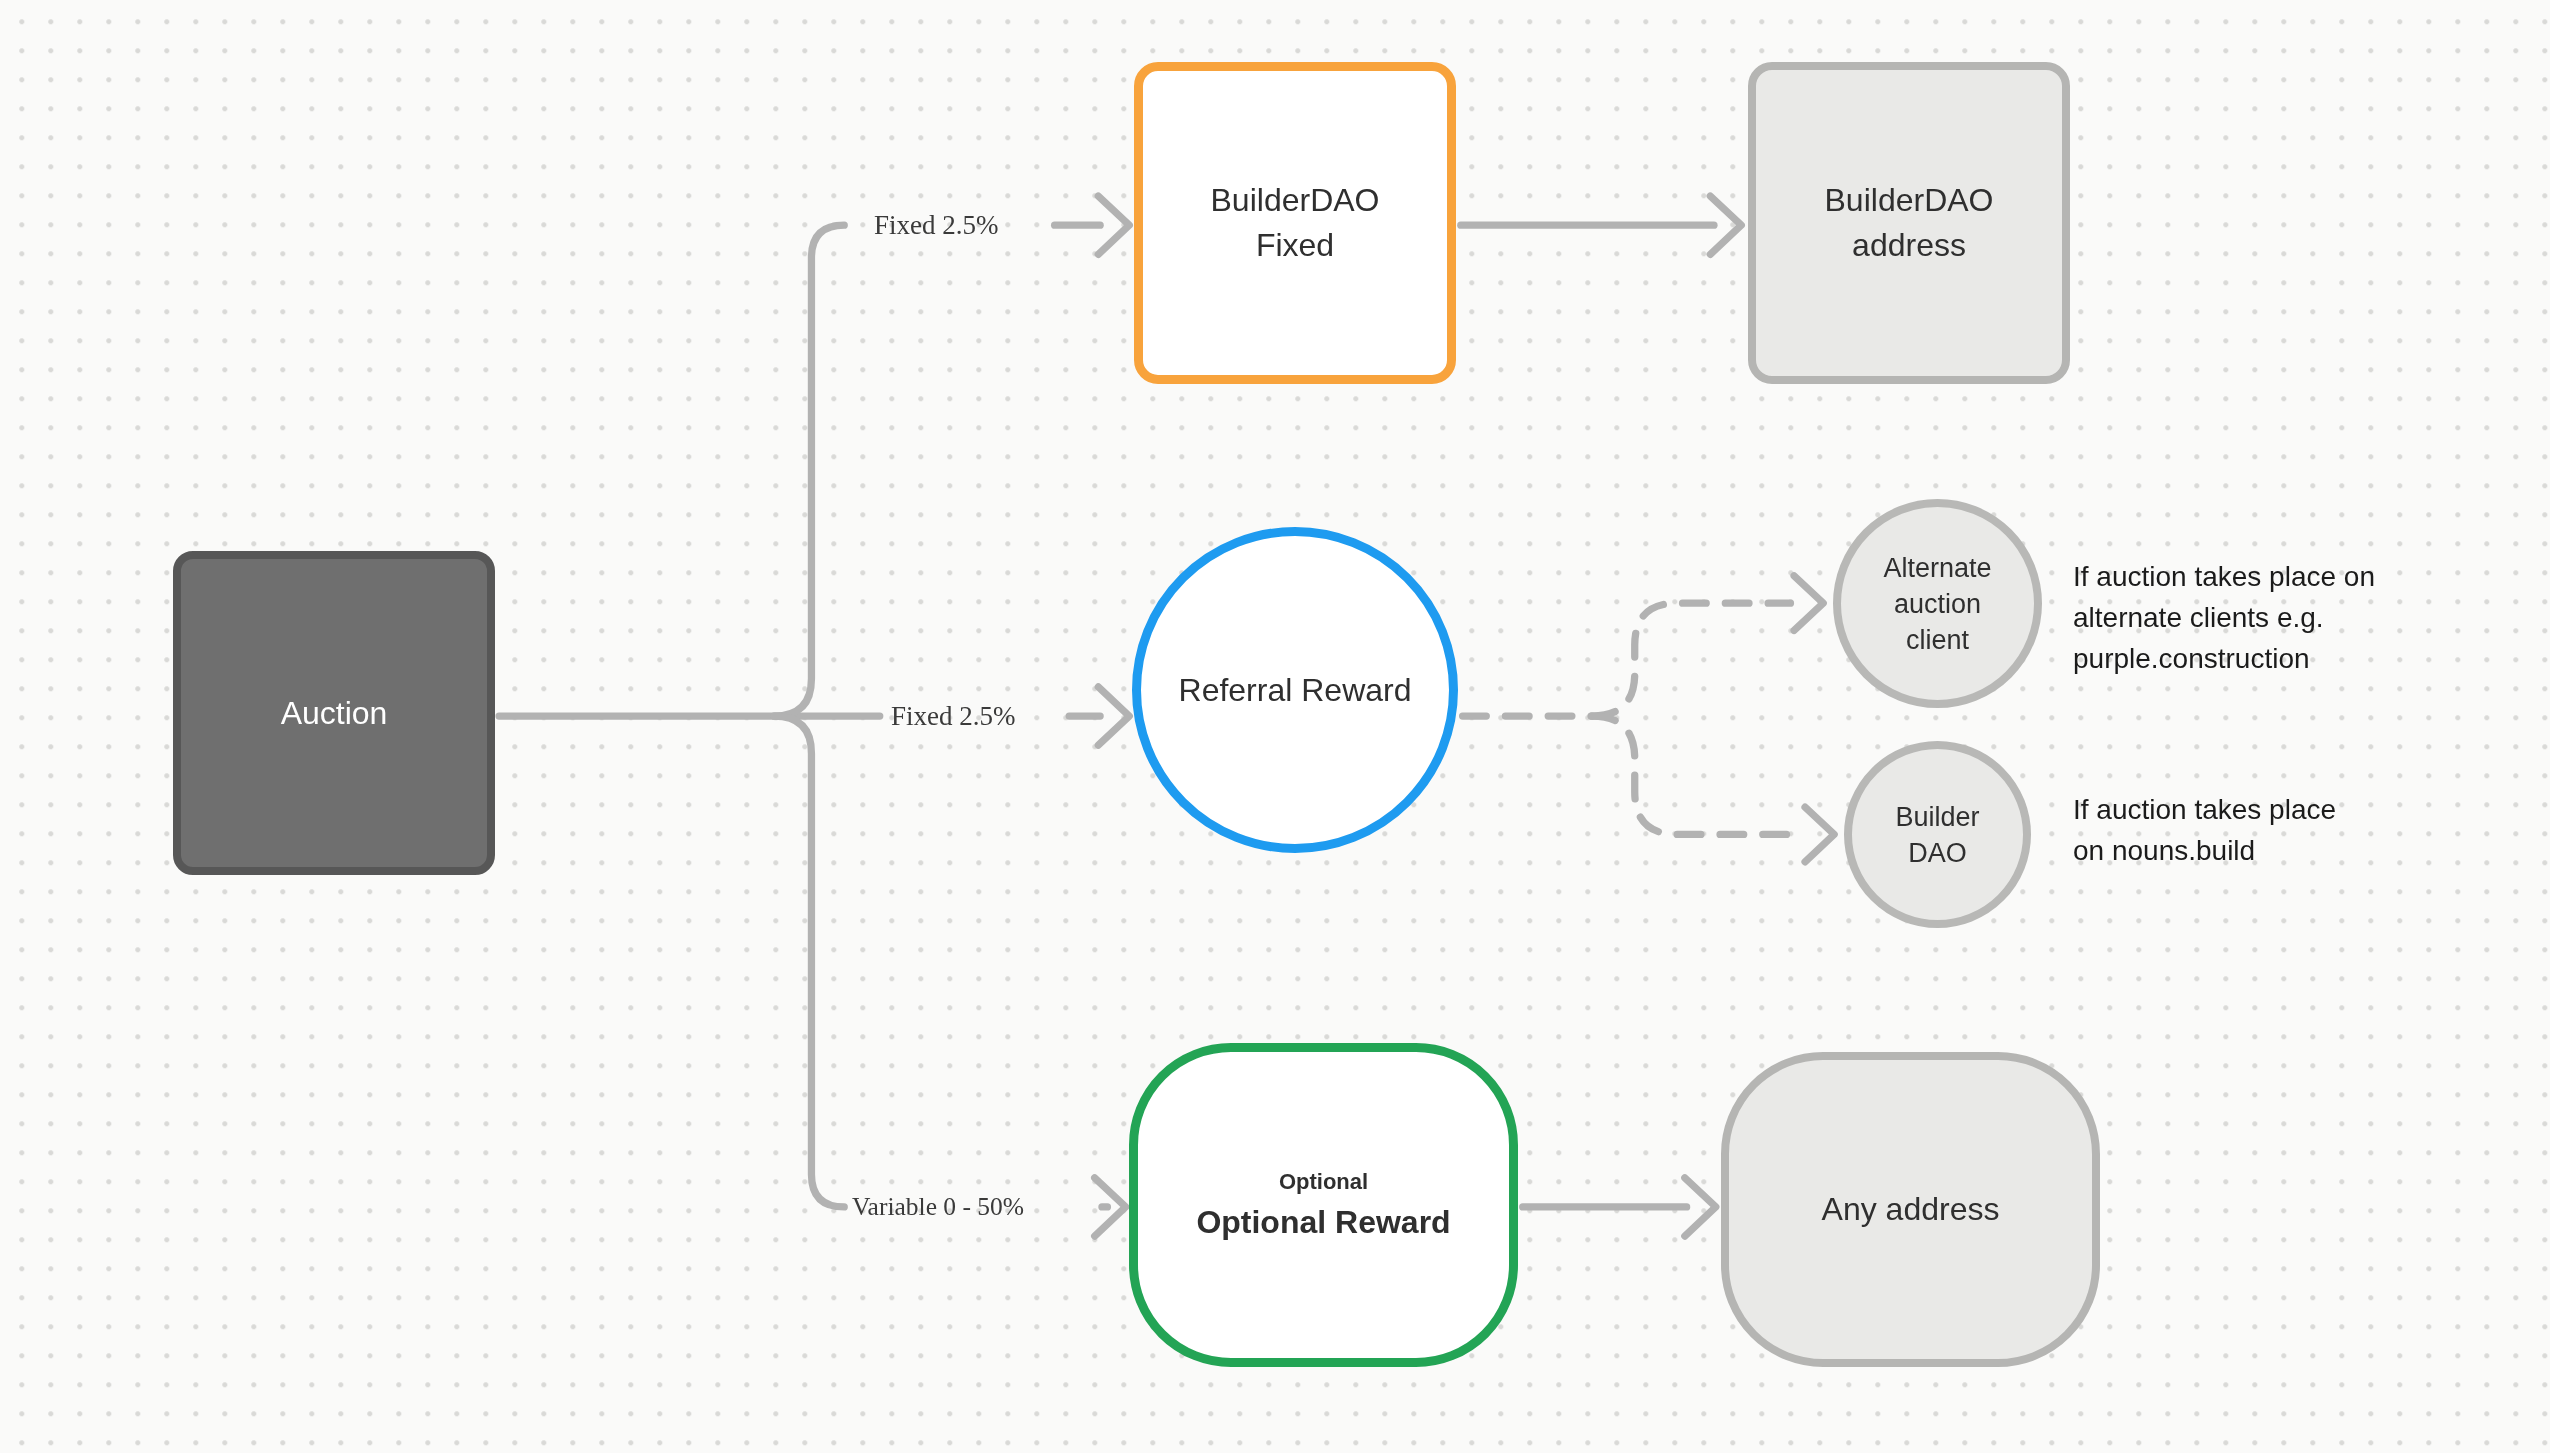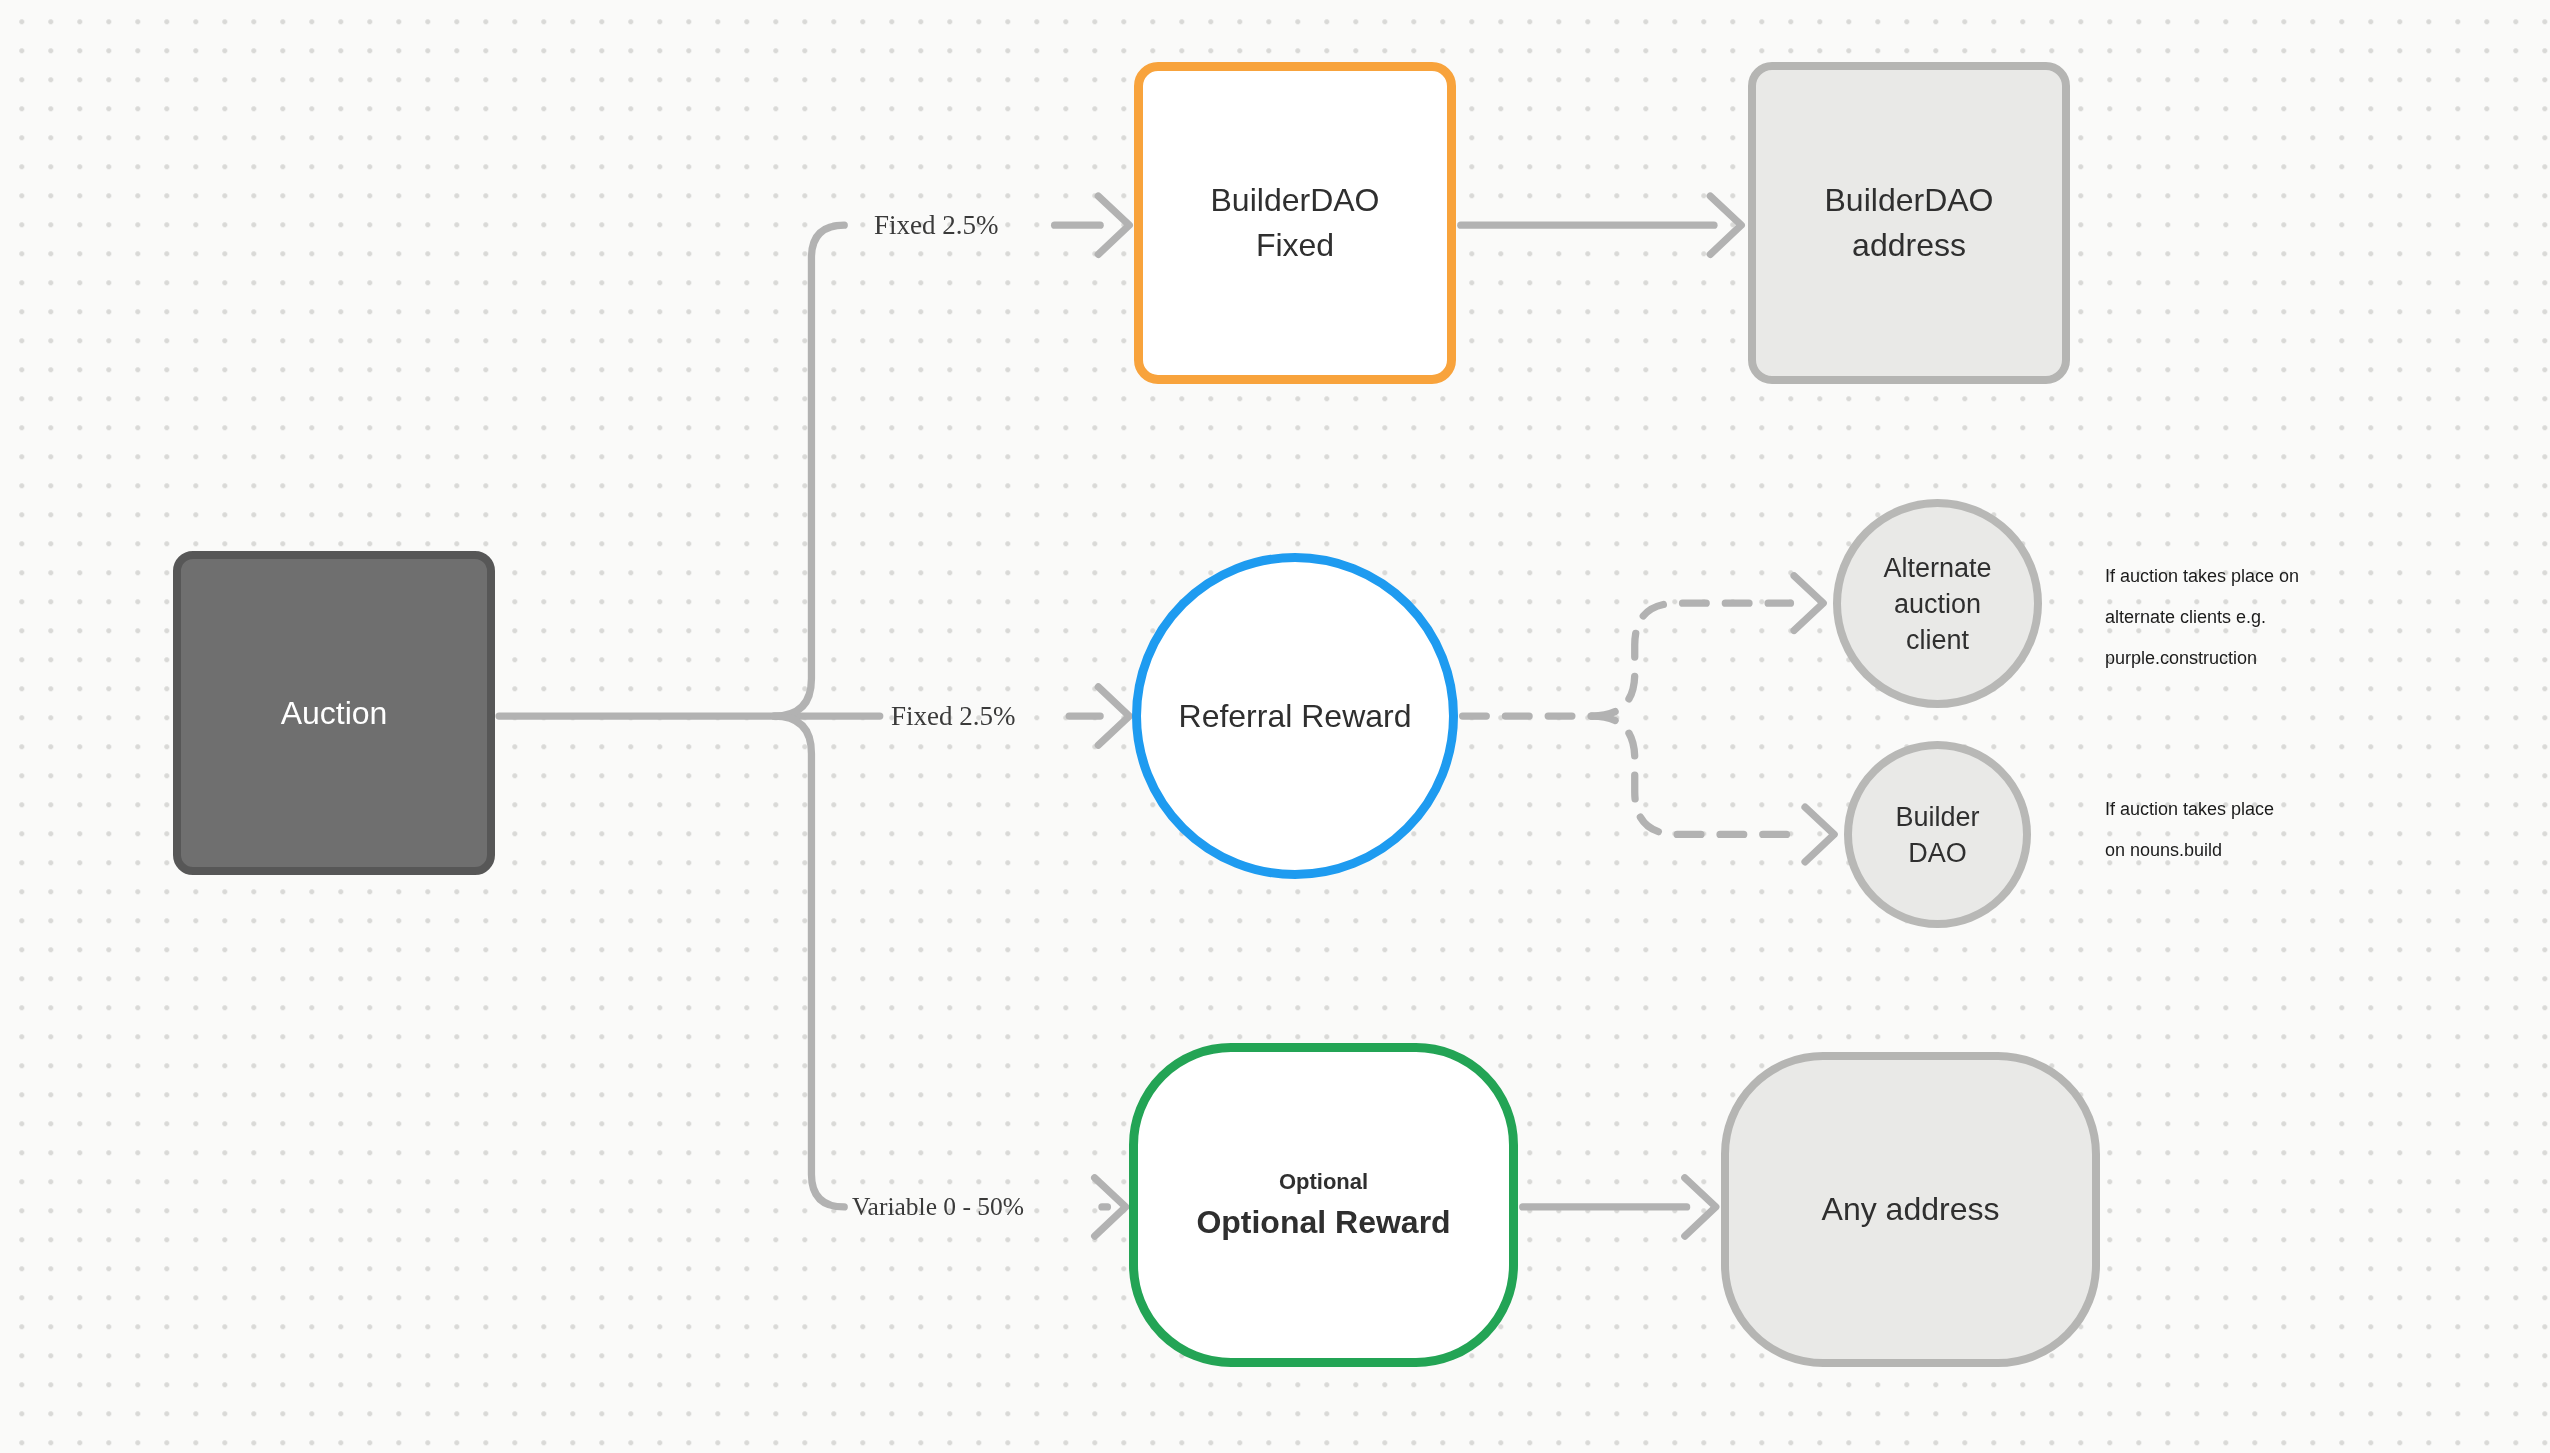--- a/index.html
+++ b/index.html
@@ -31,21 +31,21 @@
   }
   .box-orange{
     left:1134px;top:62px;width:322px;height:322px;
     background:#FFFFFF;border:9px solid #F8A33C;border-radius:24px;
   }
   .box-gray{
     left:1748px;top:62px;width:322px;height:322px;
     background:#E9E9E7;border:8.2px solid #B5B5B3;border-radius:24px;
   }
   .circle-blue{
-    left:1132px;top:553px;width:326px;height:326px;
+    left:1132px;top:527px;width:326px;height:326px;
     background:#FFFFFF;border:9px solid #1E9BF0;border-radius:50%;
     font-size:32px;
     text-align:center;
   }
   .circle-alt{
     left:1833px;top:499px;width:209px;height:209px;
     background:#E9E9E7;border:8.2px solid #B8B8B6;border-radius:50%;
   }
   .circle-dao{
     left:1844px;top:741px;width:187px;height:187px;
@@ -68,21 +68,21 @@
     position:absolute;white-space:nowrap;
     font-family:Liberation Serif, serif;
     color:#3A3A3A;
   }
   .lbl-fixed-top{left:874px;top:204px;font-size:27px;line-height:42px;}
   .lbl-fixed-mid{left:891px;top:695px;font-size:27px;line-height:42px;}
   .lbl-variable{left:852px;top:1186px;font-size:25.5px;line-height:42px;text-align:right;}
 
   .annotation{
     position:absolute;left:2073px;
-    font-size:18px;line-height:41px;color:#1B1B1B;margin-left:32px;
+    font-size:28px;line-height:41px;color:#1B1B1B;
   }
   .anno-alt{top:556px;}
   .anno-nouns{top:789px;}
 </style>
 </head>
 <body>
 
 <div id="canvas">
 
   <svg id="wires" viewBox="0 0 2800 1596">

